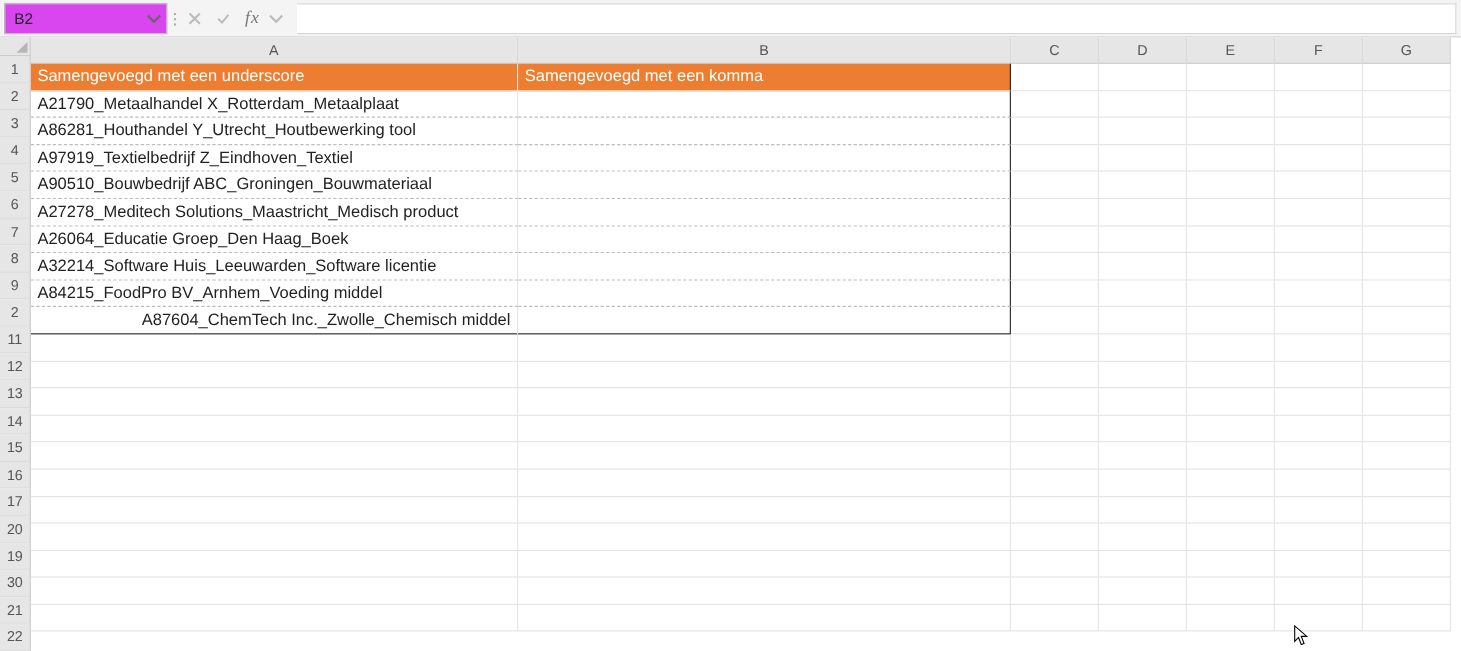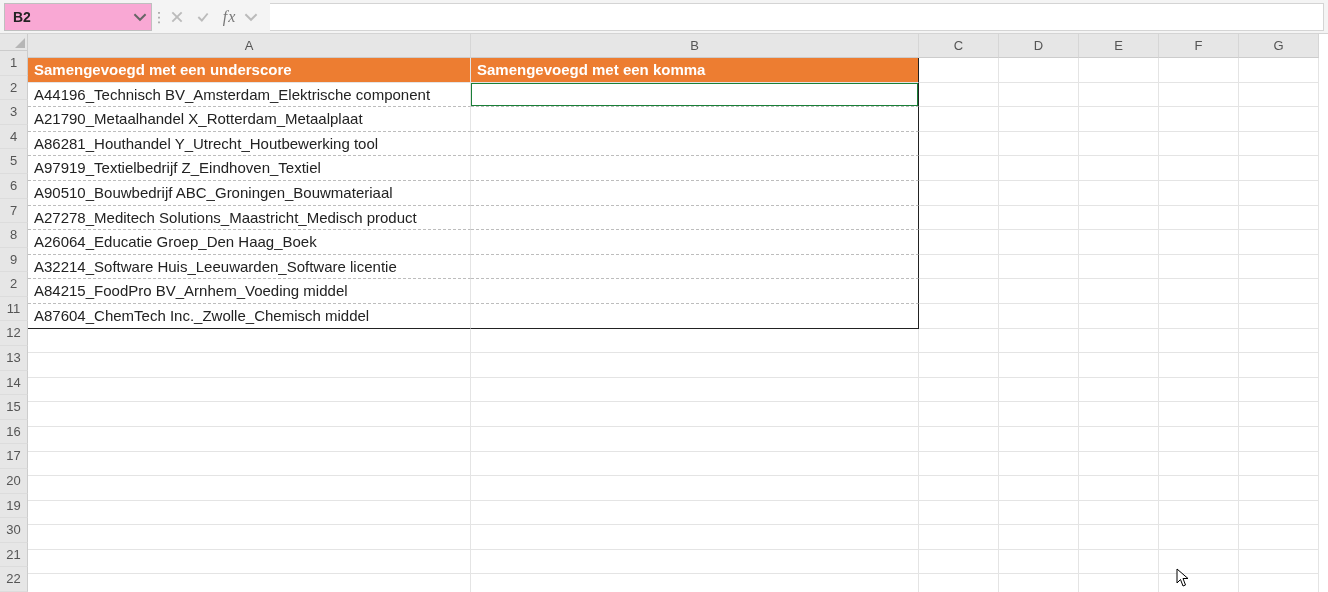--- a/index.html
+++ b/index.html
@@ -22,25 +22,24 @@
     background: #f4f4f4;
     border-bottom: 1px solid #d4d4d4;
     padding: 3px 4px;
     gap: 4px;
   }
   .name-box-wrap {
     display: flex;
     align-items: center;
     width: 148px;
     height: 28px;
-    background: #f9a8d4;
+    background: #d946ef;
     border: 1px solid #bfbfbf;
     padding: 0 4px 0 8px;
     justify-content: space-between;
-    font-weight: bold;
   }
   .name-box-text { font-size: 14px; }
   .chev { width: 14px; height: 14px; display:flex; align-items:center; justify-content:center; color:#666; }
   .fb-sep {
     width: 6px; height: 26px;
     display:flex; align-items:center; justify-content:center;
     color:#999;
   }
   .fb-btn {
     width: 22px; height: 26px;
@@ -129,27 +128,27 @@
 
   
   .cA { width:443px; }
   .cB { width:448px; }
   .cC, .cD, .cE, .cF, .cG { width:80px; }
 
   
   .hdr {
     background:#ed7d31;
     color:#fff;
-    font-weight:700;
+    font-weight:400;
     font-size:15px;
   }
 
   
   .data-outline-right { border-right:1.5px solid #222; }
-  .data-outline-bottom { border-bottom:1.5px solid #222; }
+  .data-outline-bottom { border-bottom:1.5px solid #222;text-align:right; }
 
   
   .dotb { border-bottom:1px dashed #bdbdbd; }
 
   
   .active-cell {
     position:relative;
   }
   .active-cell::after{
     content:"";
@@ -249,29 +248,20 @@
       <div class="row">
         <div class="cell cA hdr">Samengevoegd met een underscore</div>
         <div class="cell cB hdr data-outline-right">Samengevoegd met een komma</div>
         <div class="cell cC"></div>
         <div class="cell cD"></div>
         <div class="cell cE"></div>
         <div class="cell cF"></div>
         <div class="cell cG"></div>
       </div>
 
-      <div class="row">
-        <div class="cell cA dotb">A44196_Technisch BV_Amsterdam_Elektrische component</div>
-        <div class="cell cB dotb data-outline-right active-cell"></div>
-        <div class="cell cC"></div>
-        <div class="cell cD"></div>
-        <div class="cell cE"></div>
-        <div class="cell cF"></div>
-        <div class="cell cG"></div>
-      </div>
 
       <div class="row">
         <div class="cell cA dotb">A21790_Metaalhandel X_Rotterdam_Metaalplaat</div>
         <div class="cell cB dotb data-outline-right"></div>
         <div class="cell cC"></div>
         <div class="cell cD"></div>
         <div class="cell cE"></div>
         <div class="cell cF"></div>
         <div class="cell cG"></div>
       </div>

